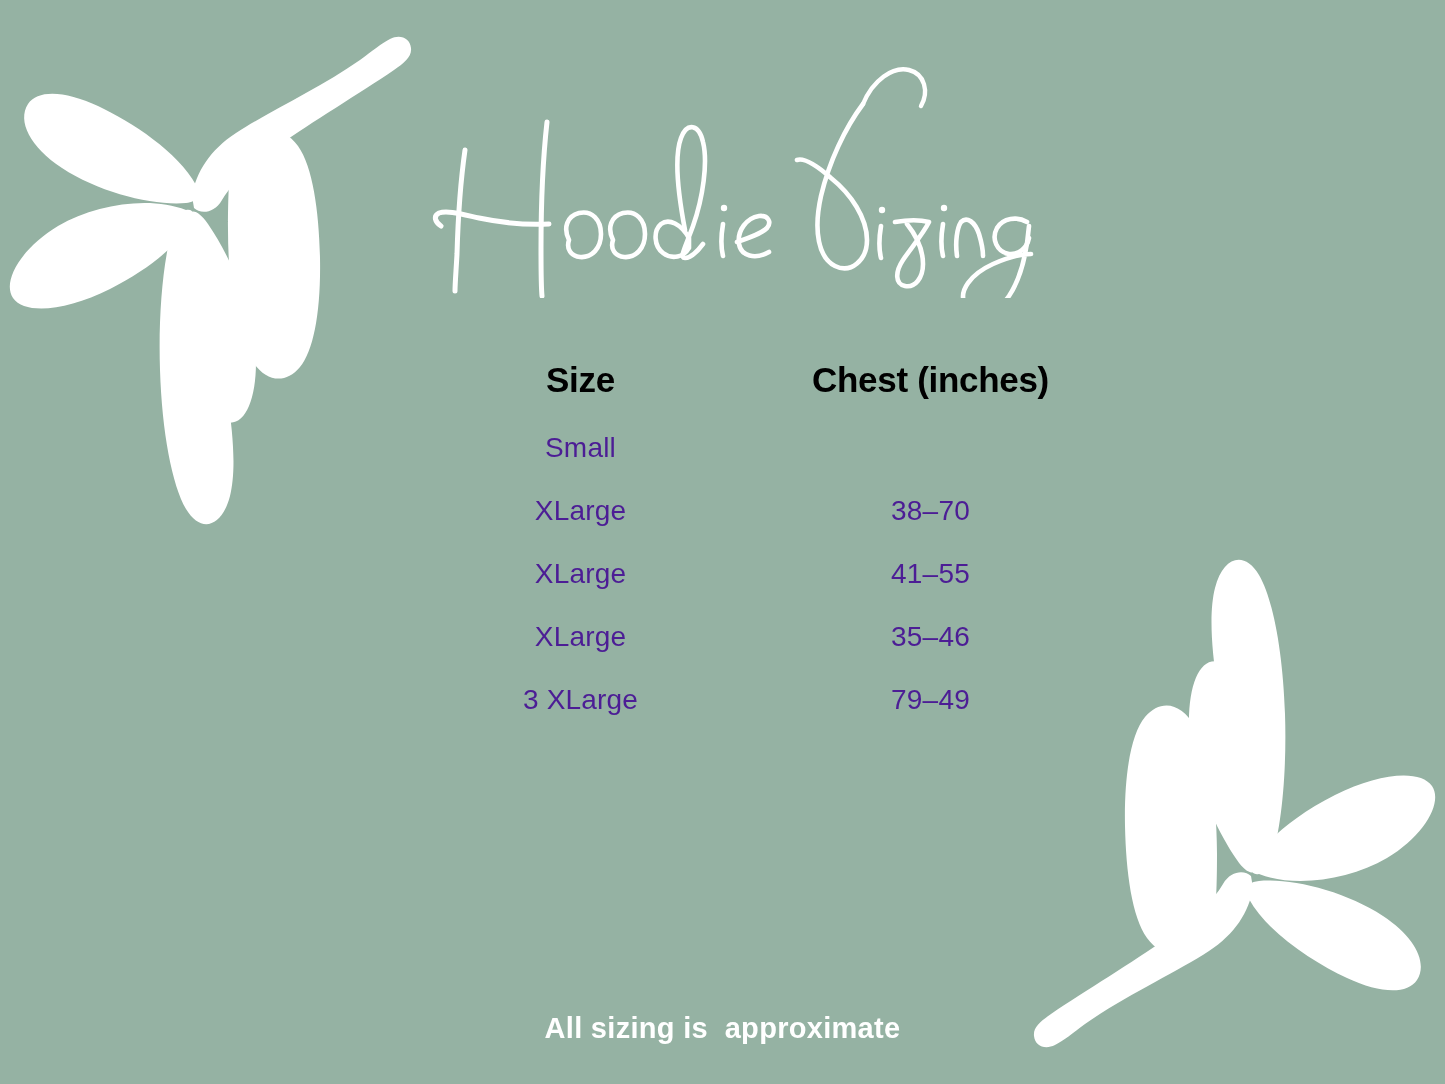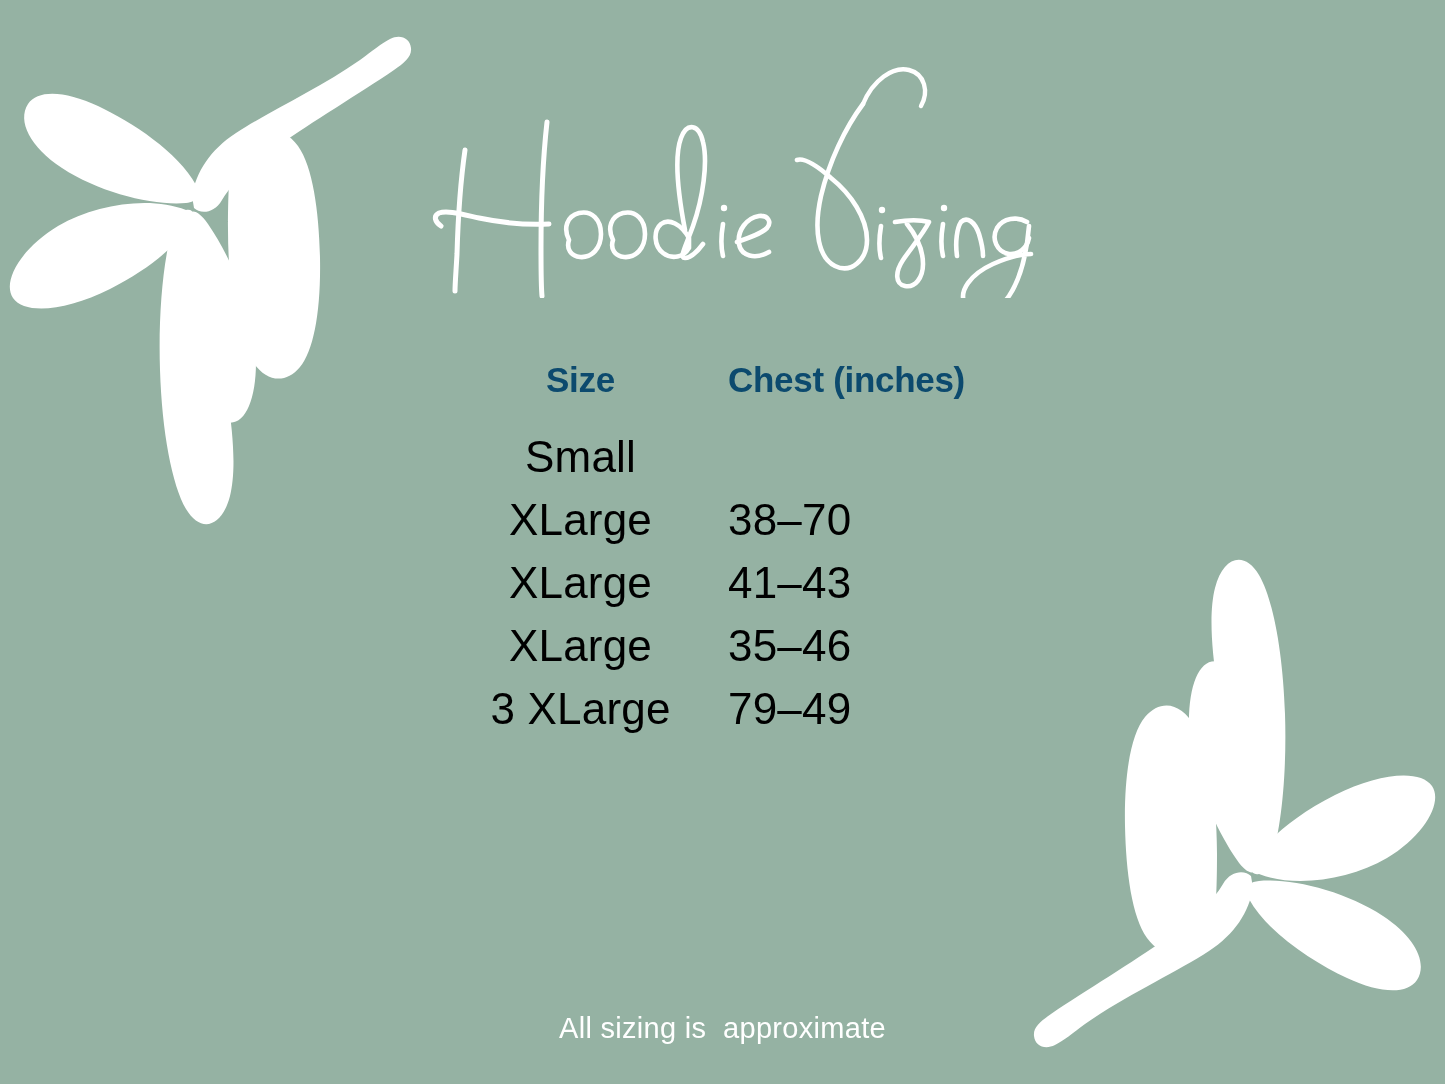--- a/index.html
+++ b/index.html
@@ -52,45 +52,46 @@
     display: flex;
     align-items: baseline;
     height: 63px;
   }
   .col-size {
     width: 295px;
     text-align: center;
   }
   .col-chest {
     width: 405px;
+    text-align: center;
   }
   .hdr .col-size,
   .hdr .col-chest {
     font-weight: 700;
     font-size: 35px;
-    color: #0c4a6e;
+    color: #000000;
     letter-spacing: -0.3px;
   }
   .hdr { height: 72px; }
   .drow .col-size,
   .drow .col-chest {
     font-weight: 400;
-    font-size: 44px;
-    color: #000000;
+    font-size: 28px;
+    color: #4c1d95;
     letter-spacing: 0.2px;
   }
   
   #footer-note {
     position: absolute;
     left: 0;
     top: 1012px;
     width: 1445px;
     text-align: center;
     font-size: 29px;
-    font-weight: 400;
+    font-weight: 700;
     color: #ffffff;
     white-space: pre;
     letter-spacing: 0.3px;
   }
 </style>
 </head>
 <body>
 
 <div id="canvas" style="background: rgb(149, 178, 163);">
 
@@ -278,21 +279,21 @@
 
     <div class="srow drow">
       <div class="col-size">Small</div>
     </div>
     <div class="srow drow">
       <div class="col-size">XLarge</div>
       <div class="col-chest">38–70</div>
     </div>
     <div class="srow drow">
       <div class="col-size">XLarge</div>
-      <div class="col-chest">41–43</div>
+      <div class="col-chest">41–55</div>
     </div>
     <div class="srow drow">
       <div class="col-size">XLarge</div>
       <div class="col-chest">35–46</div>
     </div>
     <div class="srow drow">
       <div class="col-size">3 XLarge</div>
       <div class="col-chest">79–49</div>
     </div>
   </div>

